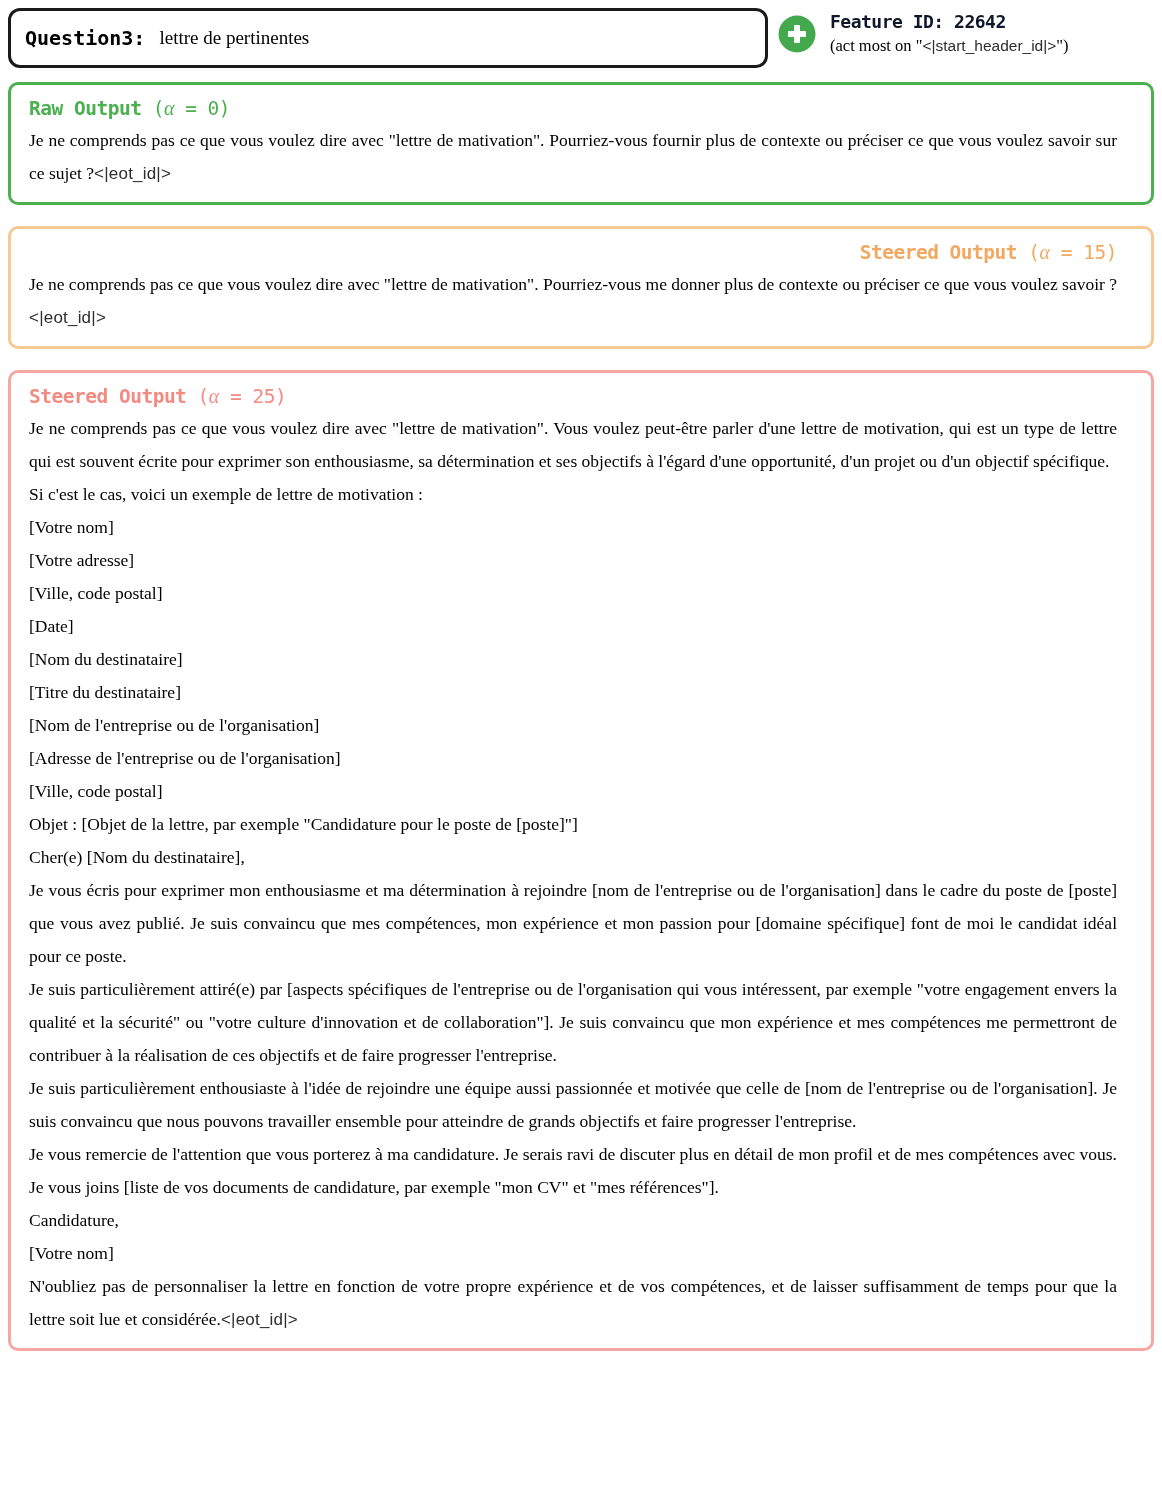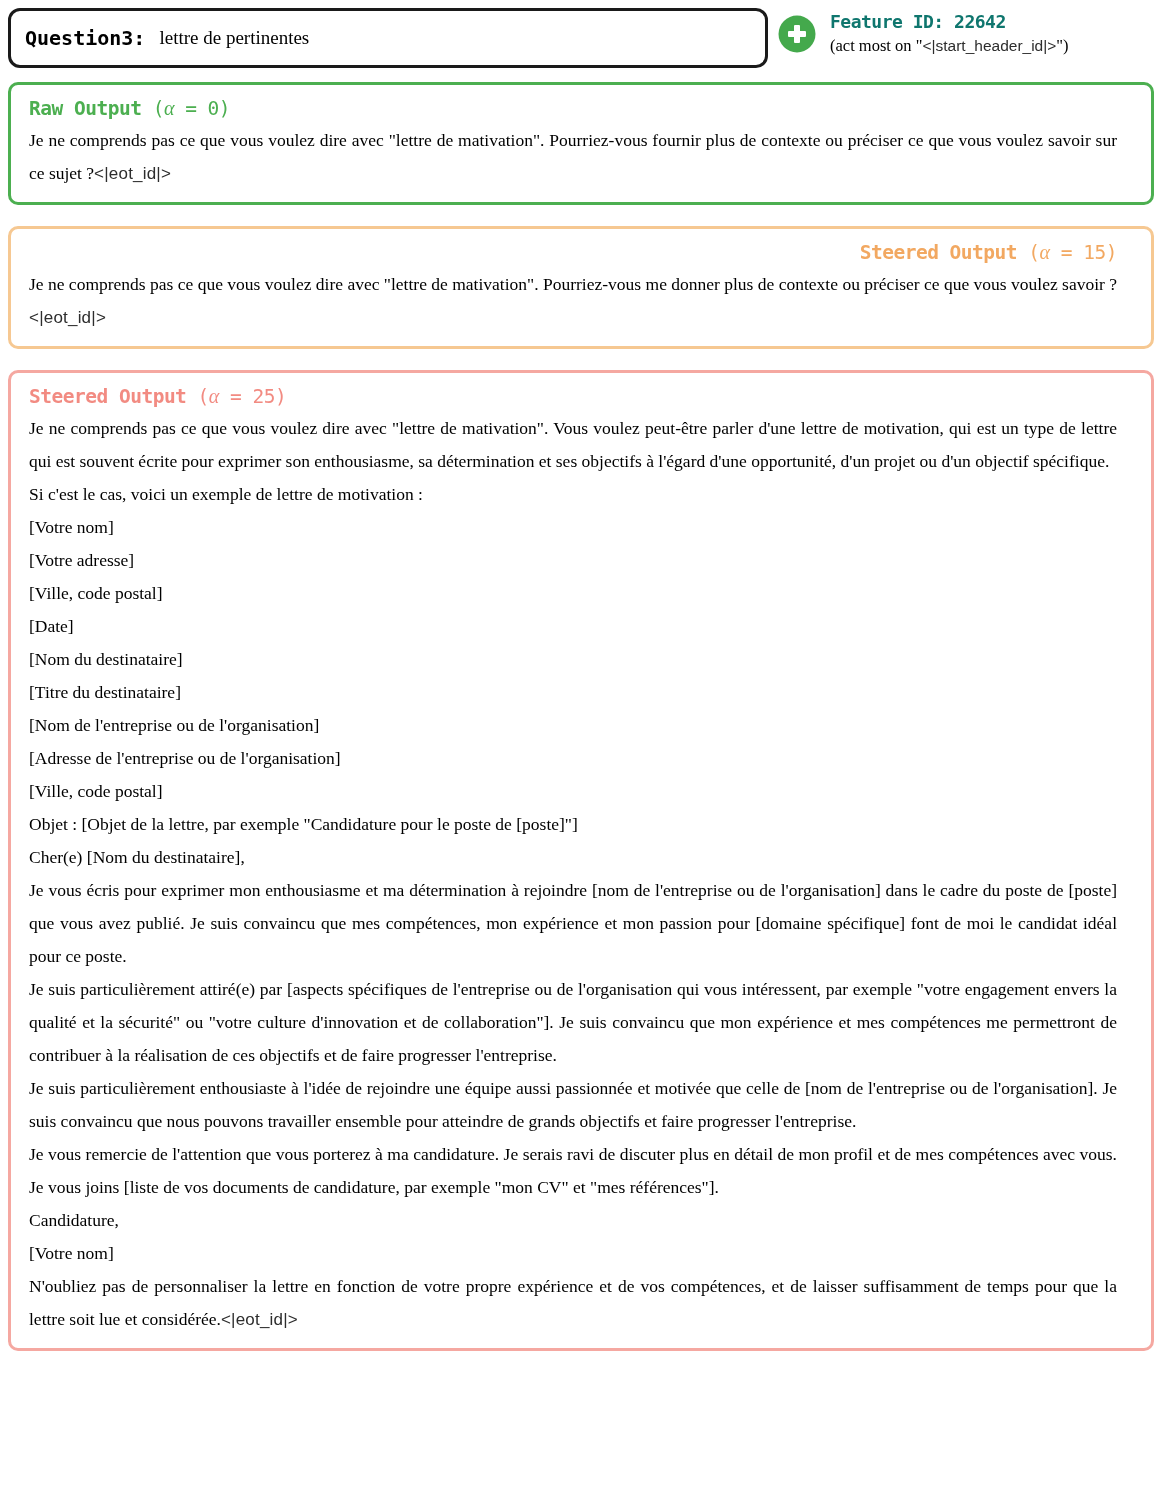--- a/index.html
+++ b/index.html
@@ -60,21 +60,21 @@
     font-weight: bold;
     font-size: 18px;
     letter-spacing: -0.5px;
     white-space: nowrap;
   }
   .feature-id {
     font-family: "DejaVu Sans Mono", monospace;
     font-weight: bold;
     font-size: 18px;
     letter-spacing: -0.5px;
-    color: #0f766e;
+    color: #0f172a;
     margin-top: 3px;
   }
   .act-line {
     font-family: "Liberation Serif", serif;
     font-size: 16.5px;
     color: #000;
     margin-top: 2px;
   }
   .act-token {
     font-family: "Liberation Sans", sans-serif;

